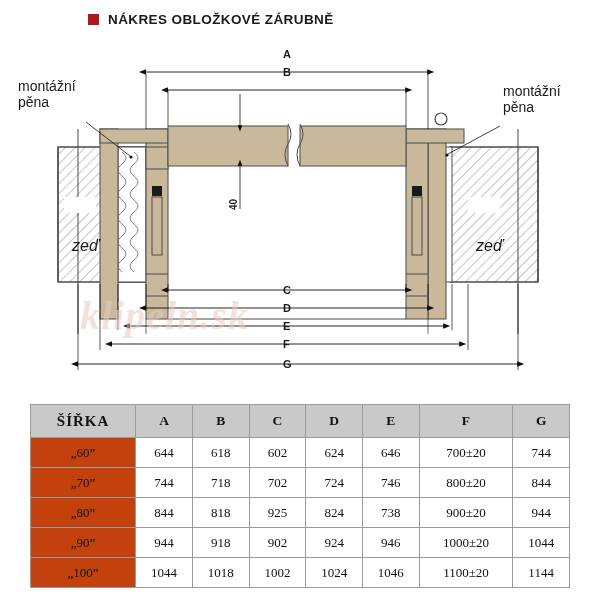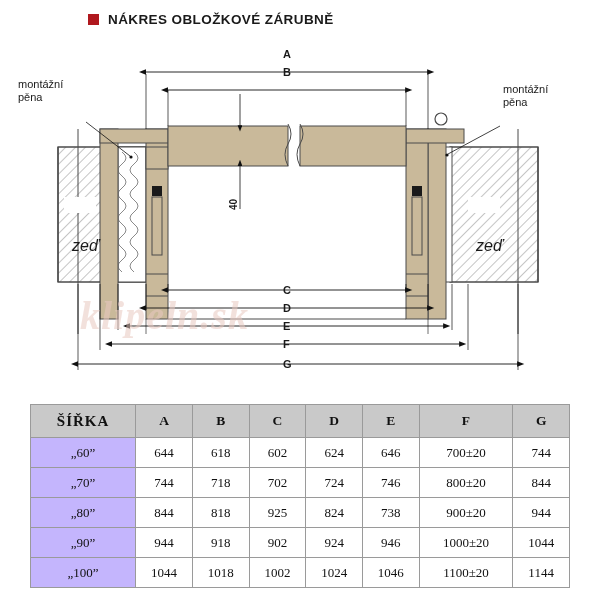--- a/index.html
+++ b/index.html
@@ -33,21 +33,21 @@
   .wm{
     position:absolute;left:80px;top:258px;
     font-family:"Liberation Serif", serif;
     font-size:40px;font-style:italic;font-weight:bold;
     color:#e9c9c1;opacity:.55;letter-spacing:1px;
     pointer-events:none;user-select:none;
   }
 
   
   .callout{
-    position:absolute;font-size:11px;color:#1a1a1a;line-height:1.15;
+    position:absolute;font-size:14px;color:#1a1a1a;line-height:1.15;
     white-space:nowrap;
   }
   .callout.left{left:18px;top:78px;text-align:left;}
   .callout.right{left:503px;top:83px;text-align:left;}
 
   .dimletter{
     position:absolute;font-size:11px;font-weight:bold;color:#1a1a1a;
   }
   .dimnum{
     position:absolute;font-size:10px;font-weight:bold;color:#1a1a1a;
@@ -76,21 +76,21 @@
     font-size:13.5px;
     height:32px;
   }
   #tbl thead th.first{
     font-size:15px;letter-spacing:1px;
   }
   #tbl tbody td.first{
     background:#ececec;font-weight:normal;
   }
   #tbl tbody tr td{background:#fff;}
-  #tbl tbody tr td.first{background:#c4b5fd;}
+  #tbl tbody tr td.first{background:#c2410c;}
 </style>
 </head>
 <body>
 
 <div id="stage">
 
   <div class="title-row">
     <span class="title-square"></span>
     <span class="title-text">NÁKRES OBLOŽKOVÉ ZÁRUBNĚ</span>
   </div>

